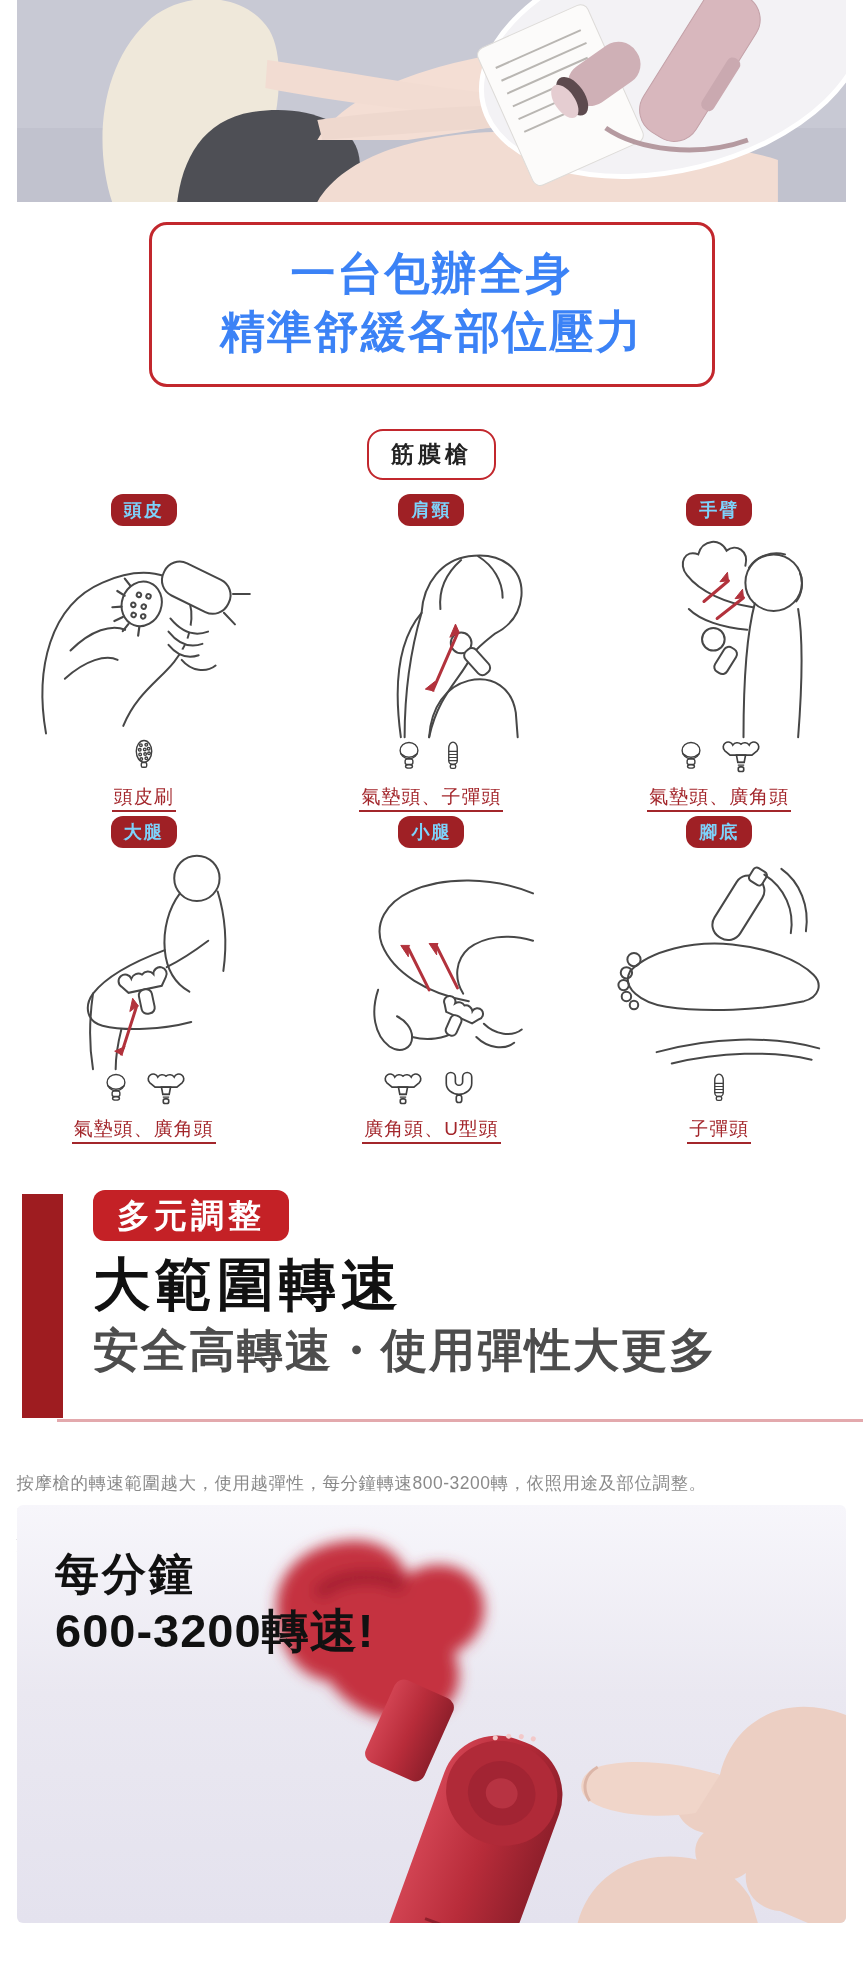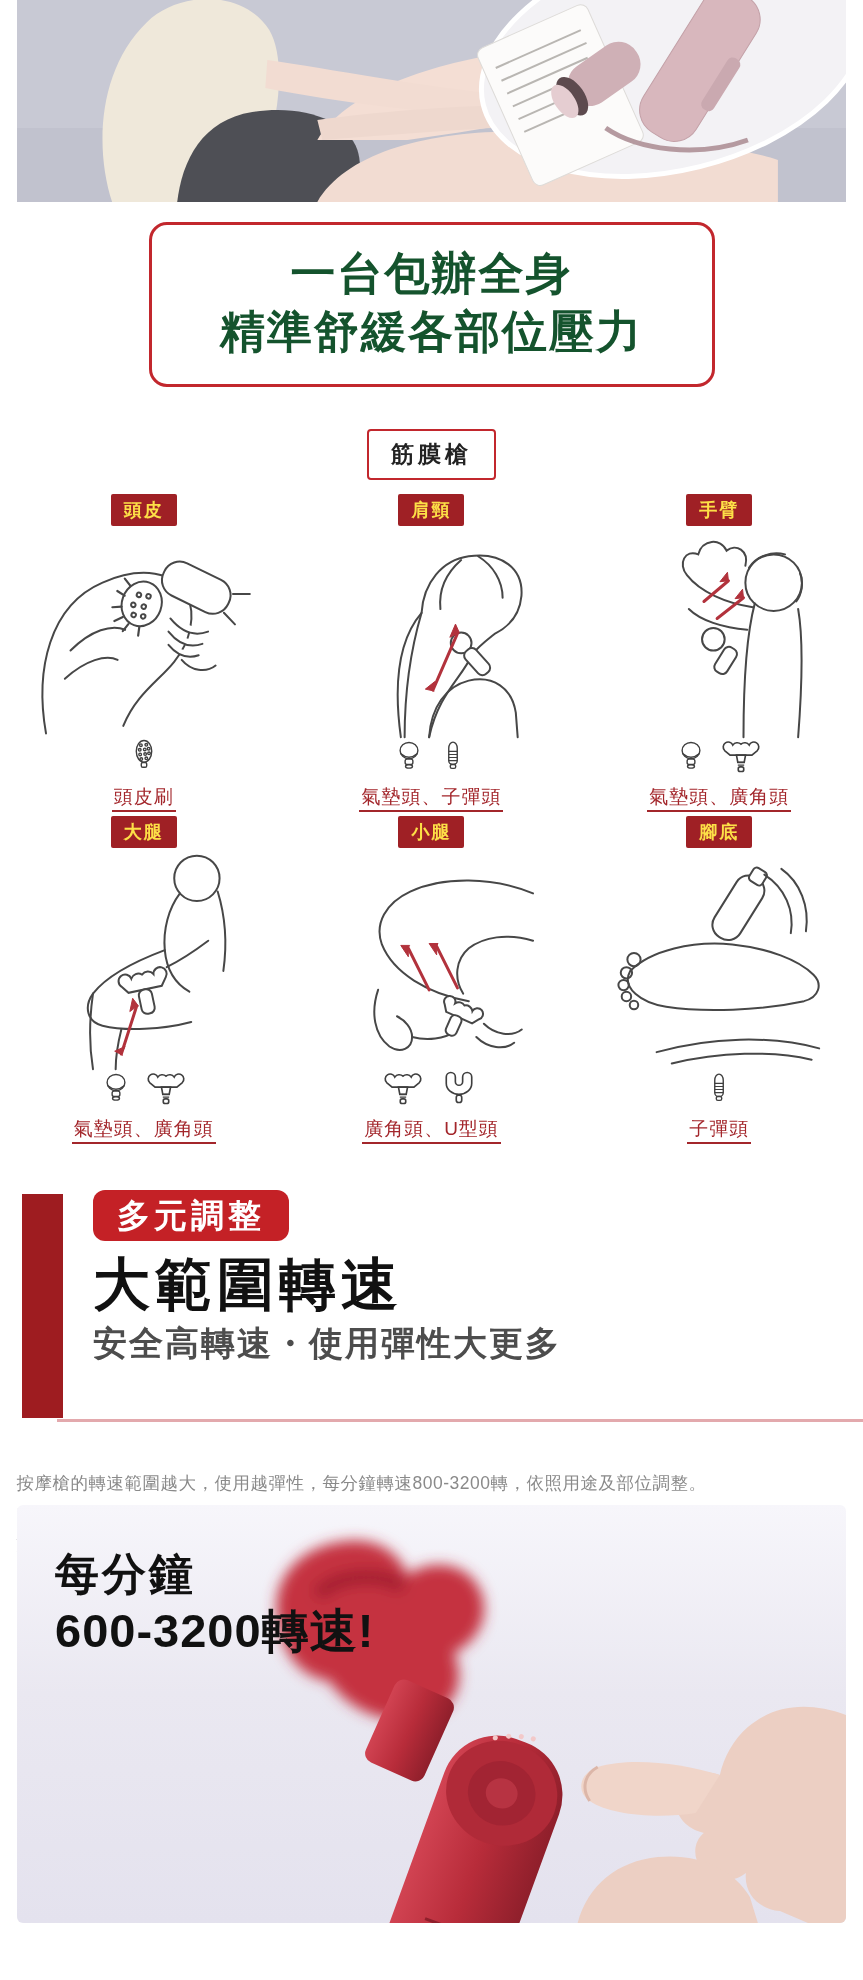--- a/index.html
+++ b/index.html
@@ -15,36 +15,36 @@
   }
   
   .hero{margin:0 17px;height:202px;background:var(--hero-bg);position:relative;overflow:hidden;}
   .hero svg{display:block;width:100%;height:100%;}
   
   .headline-box{
     width:566px;margin:20px auto 0;border:3px solid var(--accent-red);border-radius:18px;
     padding:20px 10px 24px;text-align:center;background:#fff;
   }
   .headline-box .l1,.headline-box .l2{
-    font-weight:700;color:#14532d;letter-spacing:2px;line-height:1.28;
+    font-weight:700;color:#3b82f6;letter-spacing:2px;line-height:1.28;
   }
   .headline-box .l1{font-size:45px;}
   .headline-box .l2{font-size:45px;}
   
   .pill-wrap{display:flex;justify-content:center;margin-top:42px;}
   .pill{
-    border:2.5px solid var(--accent-red);border-radius:4px;background:#fff;
+    border:2.5px solid var(--accent-red);border-radius:16px;background:#fff;
     font-size:23px;font-weight:700;color:#222;padding:8px 22px;letter-spacing:4px;
   }
   
   .grid{display:grid;grid-template-columns:repeat(3,1fr);margin-top:10px;}
   .cell{display:flex;flex-direction:column;align-items:center;padding-top:4px;}
   .tag{
-    background:var(--tag-red);color:#fde047;font-size:18px;font-weight:700;letter-spacing:2px;
-    border-radius:2px;padding:7px 13px;line-height:1;
+    background:var(--tag-red);color:#7dd3fc;font-size:18px;font-weight:700;letter-spacing:2px;
+    border-radius:12px;padding:7px 13px;line-height:1;
   }
   .ill{width:232px;height:212px;margin-top:2px;}
   .cell.r2 .ill{height:222px;}
   .ill svg{width:100%;height:100%;display:block;}
   .heads-icons{display:flex;align-items:flex-end;gap:10px;height:42px;margin-top:-6px;}
   .head-icon{width:34px;height:40px;}
   .head-icon.wide{width:46px;}
   .heads-label{
     margin-top:8px;color:var(--label-red);font-size:19px;font-weight:400;letter-spacing:1px;
     border-bottom:2px solid var(--label-red);padding:0 2px 0;
@@ -54,21 +54,21 @@
   .feature .bar{position:absolute;left:22px;top:4px;width:41px;height:224px;background:var(--bar-red);}
   .feature .content{padding-left:93px;}
   .badge{
     display:inline-block;background:var(--badge-red);color:#fff;font-size:33px;font-weight:700;
     letter-spacing:4px;border-radius:12px;padding:9px 24px;line-height:1;
   }
   .feature h1{
     font-size:57px;font-weight:800;color:#111;letter-spacing:5px;margin-top:14px;line-height:1.05;
   }
   .feature h2{
-    font-size:34px;font-weight:700;color:var(--subtitle-gray);letter-spacing:2px;margin-top:10px;line-height:1.1;
+    font-size:46px;font-weight:700;color:var(--subtitle-gray);letter-spacing:2px;margin-top:10px;line-height:1.1;
   }
   .divider{position:absolute;left:57px;right:0;bottom:0;height:3px;background:var(--divider-pink);}
   
   .description{
     margin:46px auto 0;width:830px;text-align:left;color:var(--text-gray);
     font-size:17.5px;line-height:1.8;white-space:pre-line;letter-spacing:.5px;
   }
   
   .speed-photo{
     position:absolute;left:17px;right:17px;top:1505px;height:418px;border-radius:6px;

